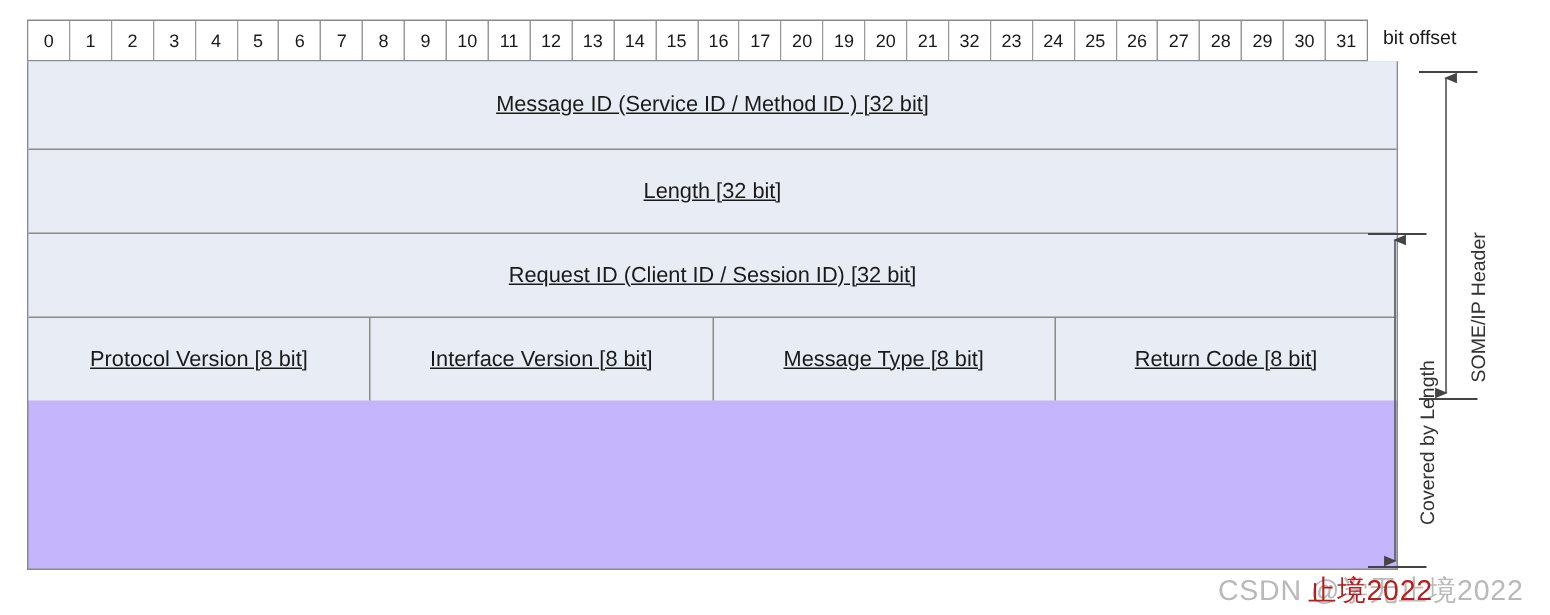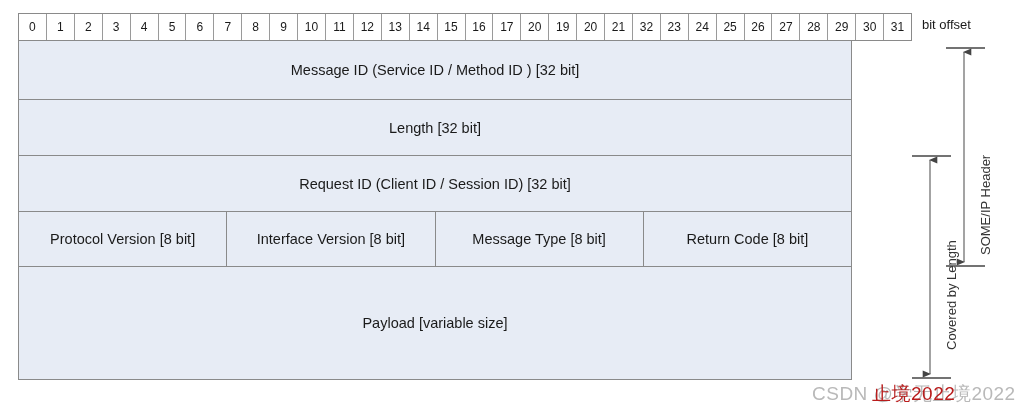--- a/index.html
+++ b/index.html
@@ -30,25 +30,26 @@
     color:#1a1a1a;
     border-right:1px solid #9a9a9a;
     box-sizing:border-box;
     background:#ffffff;
   }
   .bit-cell:last-child{border-right:none;}
 
   
   .packet{
     position:absolute;left:18px;top:41px;
-    width:834px;height:339px;
+    width:914px;height:339px;
     box-sizing:border-box;
     border:1px solid #8a8a8a;
     border-top:none;
     background:#c4b5fd;
+    text-decoration:underline;
   }
   .prow{
     display:flex;
     box-sizing:border-box;
     border-bottom:1px solid #8a8a8a;
     background:#e7ecf5;
   }
   .prow:last-child{border-bottom:none;}
   .r-msgid{height:59px;}
   .r-length{height:56px;}
@@ -155,23 +156,20 @@
     </div>
     <div class="prow r-reqid">
       <div class="pcell">Request ID (Client ID / Session ID) [32 bit]</div>
     </div>
     <div class="prow r-octets">
       <div class="pcell">Protocol Version [8 bit]</div>
       <div class="pcell">Interface Version [8 bit]</div>
       <div class="pcell">Message Type [8 bit]</div>
       <div class="pcell">Return Code [8 bit]</div>
     </div>
-    <div class="prow r-payload">
-      <div class="pcell">Payload [variable size]</div>
-    </div>
   </div>
 
   <svg class="annot-svg" viewBox="0 0 1033 410" xmlns="http://www.w3.org/2000/svg">
     <defs>
       <marker id="arrUp" markerWidth="9" markerHeight="9" refX="4.5" refY="1.2" orient="auto-start-reverse" markerUnits="userSpaceOnUse">
         <path d="M4.5,0 L8,8.5 L1,8.5 Z" fill="#444444"></path>
       </marker>
     </defs>
 
     <g>

